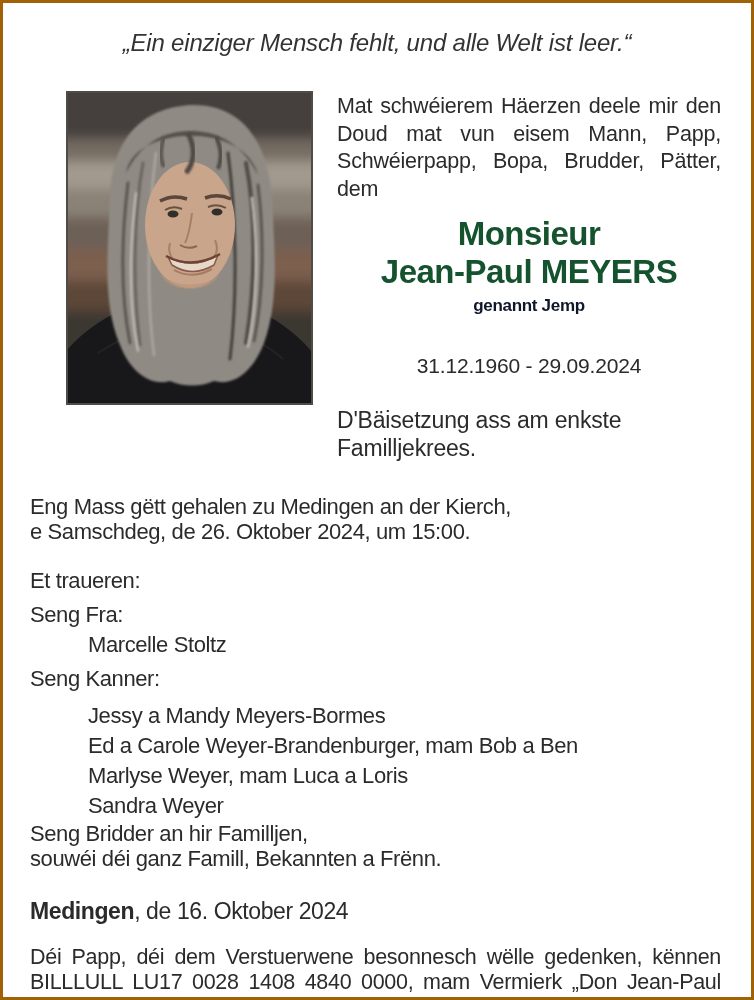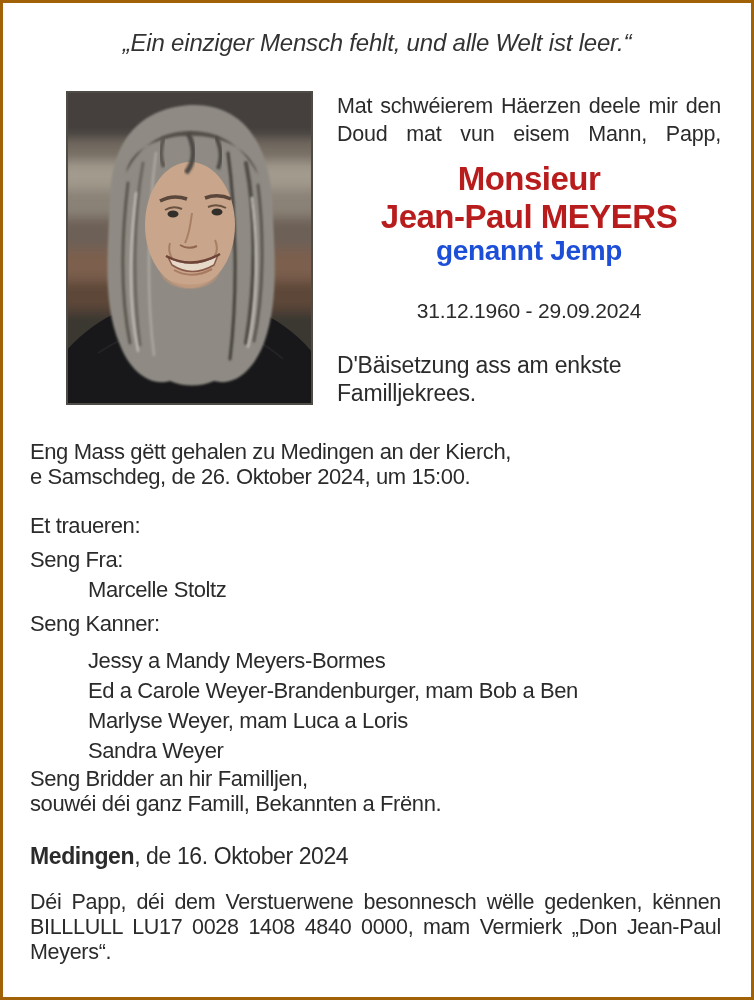--- a/index.html
+++ b/index.html
@@ -50,28 +50,28 @@
     text-align: justify;
     text-align-last: justify;
     letter-spacing: -0.2px;
   }
 
   .name-block { text-align: center; margin-top: 12px; }
   .deceased-title, .deceased-name {
     font-weight: bold;
     font-size: 33px;
     line-height: 38px;
-    color: #b91c1c;
+    color: #14532d;
     letter-spacing: -0.5px;
   }
   .deceased-nickname {
     font-weight: bold;
-    font-size: 28px;
+    font-size: 17px;
     line-height: 30px;
-    color: #1d4ed8;
+    color: #0f172a;
     letter-spacing: -0.3px;
   }
   .life-dates {
     margin-top: 33px;
     font-size: 21px;
     letter-spacing: -0.2px;
   }
 
   .burial { margin-top: 28px; }
   .burial-line { font-size: 23px; line-height: 28px; letter-spacing: -0.2px; }
@@ -176,20 +176,21 @@
         <path d="M100,164 Q124,177 150,162 L146,172 Q124,185 104,172 Z" fill="#e6d9c9" stroke="#8a5a48" stroke-width="1.5"></path>
         <path d="M98,163 Q124,177 152,161" stroke="#6e4438" stroke-width="2.5" fill="none"></path>
         <path d="M106,177 Q124,187 144,176" stroke="#a87a62" stroke-width="2" fill="none"></path>
       </svg>
     </div>
 
     <div class="right-col">
       <div class="intro">
         <div class="intro-line">Mat schwéierem Häerzen deele mir den</div>
         <div class="intro-line">Doud mat vun eisem Mann, Papp,</div>
+        <div class="intro-line">Schwéierpapp, Bopa, Brudder, Pätter, dem</div>
       </div>
 
       <div class="name-block">
         <div class="deceased-title">Monsieur</div>
         <div class="deceased-name">Jean-Paul MEYERS</div>
         <div class="deceased-nickname">genannt Jemp</div>
         <div class="life-dates">31.12.1960 - 29.09.2024</div>
       </div>
 
       <div class="burial">

